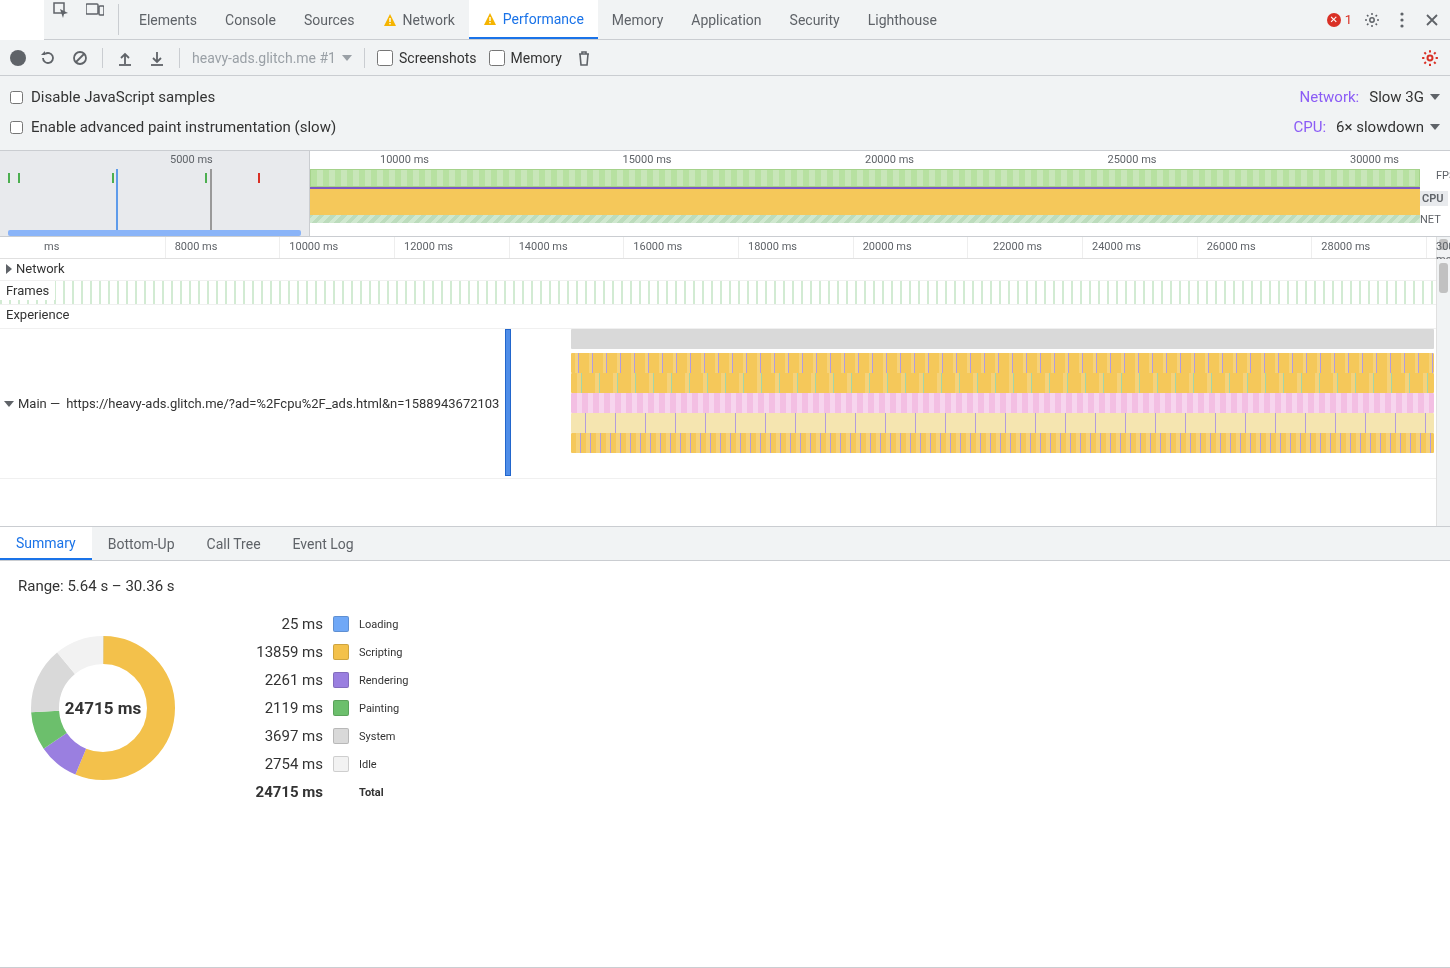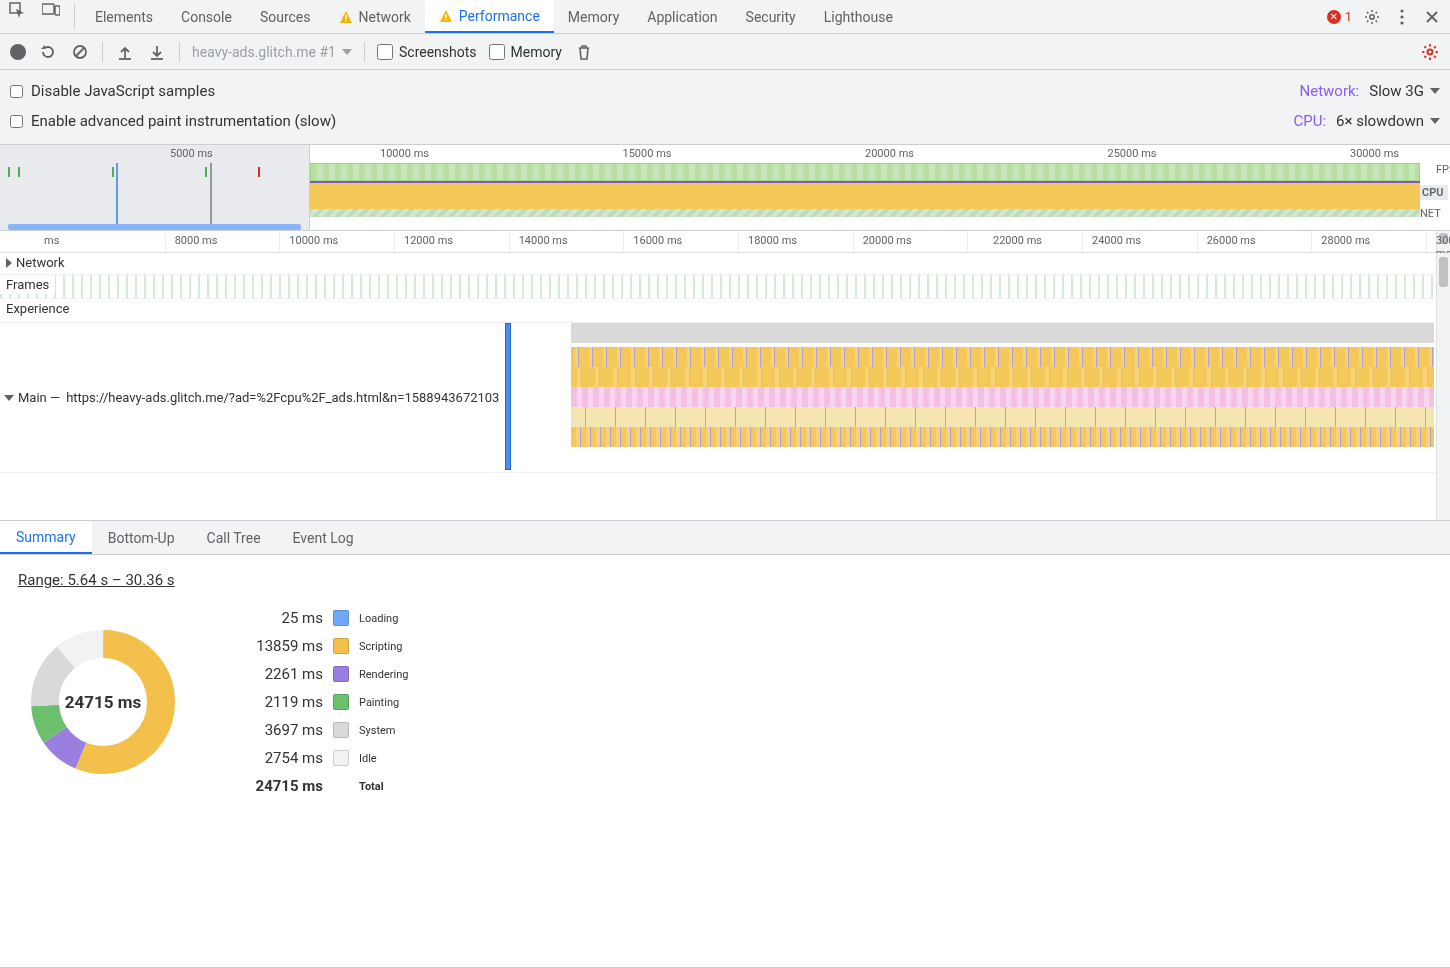--- a/index.html
+++ b/index.html
@@ -10,24 +10,24 @@
   background: #fff;
   width: 1450px;
   height: 968px;
   overflow: hidden;
   display: flex;
   flex-direction: column;
 }
 
 
 .tabstrip {
-  height: 34px;
+  height: 40px;
   background: #f1f3f4;
   border-bottom: 1px solid #cacdd1;
-  display: flex; align-items: stretch;
+  display: flex; align-items: stretch; margin-left: 44px;
 }
 .tabstrip .inspect, .tabstrip .device {
   width: 34px; display:flex; align-items:center; justify-content:center;
   color:#5f6368;
 }
 .tabstrip .sep { width:1px; background:#cacdd1; margin:4px 6px; }
 .tab {
   display:flex; align-items:center; padding:0 14px; color:#5f6368; cursor:pointer;
   font-size:14px; gap:6px;
 }
@@ -172,21 +172,21 @@
 }
 .bottom-tabs .btab {
   display:flex; align-items:center; padding:0 16px; color:#5f6368; cursor:pointer; font-size:14px;
 }
 .bottom-tabs .btab.active { color:#1a73e8; border-bottom:2px solid #1a73e8; background:#fff;}
 
 
 .summary {
   flex:1; padding:16px 18px; font-size:15px; color:#333; border-bottom:1px solid #cacdd1;
 }
-.range-line { margin-bottom:20px;text-decoration:underline; }
+.range-line { margin-bottom:20px; }
 .donut-area { display:flex; align-items:center; gap:40px; margin-top:14px;}
 .donut { position:relative; width:170px; height:170px; }
 .donut svg { transform:rotate(-90deg); }
 .donut .center {
   position:absolute; left:50%; top:50%; transform:translate(-50%,-50%);
   font-weight:700; font-size:17px; color:#333;
 }
 .legend { display:flex; flex-direction:column; gap:10px; }
 .legend .lrow { display:flex; align-items:center; gap:10px; }
 .legend .ms { width:95px; text-align:right; font-size:15px;}

